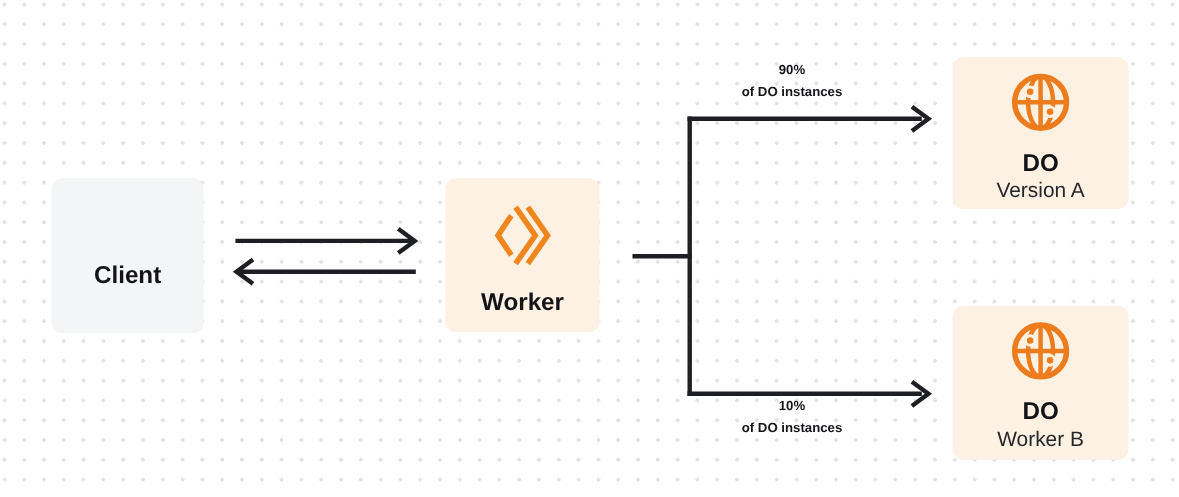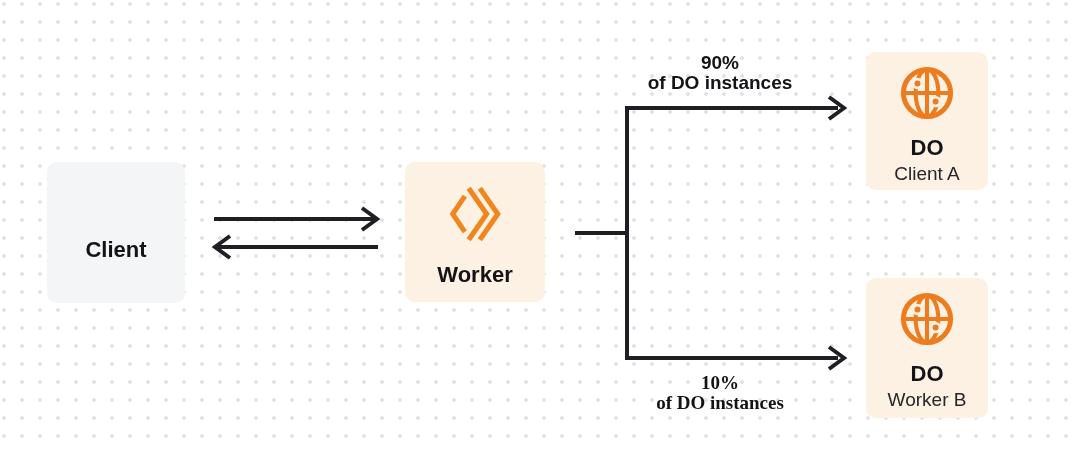--- a/index.html
+++ b/index.html
@@ -42,21 +42,21 @@
     left: 47px; top: 162px; width: 138px; height: 141px;
     background: var(--client-gray, #f4f5f6);
     justify-content: center;
   }
   .worker-node {
     left: 405px; top: 162px; width: 140px; height: 140px;
     background: var(--node-cream, #fcf1e2);
     padding-top: 20px;
   }
   .do-node {
-    left: 866px; width: 122px;
+    left: 866px; width: 160px;
     background: var(--node-cream, #fcf1e2);
     padding-top: 12px;
   }
   .do-node-a { top: 52px; height: 138px; }
   .do-node-b { top: 278px; height: 140px; }
   .node-title {
     font-size: 22px;
     font-weight: 700;
     color: var(--text-dark, #141418);
     line-height: 26px;
@@ -85,27 +85,27 @@
   .globe-dot {
     fill: var(--globe-orange, #ed7c1f);
     stroke: var(--node-cream, #fcf1e2);
     stroke-width: 3;
   }
   .route-label {
     position: absolute;
     width: 220px;
     left: 610px;
     text-align: center;
-    font-size: 19px;
+    font-size: 12px;
     font-weight: 700;
     color: var(--text-dark, #141418);
     line-height: 20px;
   }
   .route-label-top { top: 53px; }
-  .route-label-bottom { top: 373px; font-family: Liberation Serif, serif; }
+  .route-label-bottom { top: 359px; }
 </style>
 </head>
 <body>
 
 <div class="canvas">
 
   <svg class="wires" width="1072" height="452" viewBox="0 0 1072 452">
     <g>
       <path class="wire" d="M214 219 H376"></path>
       <path class="wire" d="M362 208 L377 219 L362 230"></path>
@@ -154,21 +154,21 @@
   <div class="node do-node do-node-a">
     <svg width="58" height="58" viewBox="0 0 64 64">
       <circle class="globe-line" cx="32" cy="32" r="26" stroke-width="5.5"></circle>
       <path class="globe-line" d="M7 32 H57" stroke-width="4.5"></path>
       <ellipse class="globe-line" cx="32" cy="32" rx="12.5" ry="26" stroke-width="4.5"></ellipse>
       <path class="globe-line" d="M32 6 V58" stroke-width="4.5"></path>
       <circle class="globe-dot" cx="21.5" cy="21.5" r="4.8"></circle>
       <circle class="globe-dot" cx="41.5" cy="41.5" r="4.8"></circle>
     </svg>
     <span class="node-title">DO</span>
-    <span class="node-subtitle">Client A</span>
+    <span class="node-subtitle">Version A</span>
   </div>
 
   <div class="node do-node do-node-b">
     <svg width="58" height="58" viewBox="0 0 64 64">
       <circle class="globe-line" cx="32" cy="32" r="26" stroke-width="5.5"></circle>
       <path class="globe-line" d="M7 32 H57" stroke-width="4.5"></path>
       <ellipse class="globe-line" cx="32" cy="32" rx="12.5" ry="26" stroke-width="4.5"></ellipse>
       <path class="globe-line" d="M32 6 V58" stroke-width="4.5"></path>
       <circle class="globe-dot" cx="21.5" cy="21.5" r="4.8"></circle>
       <circle class="globe-dot" cx="41.5" cy="41.5" r="4.8"></circle>

